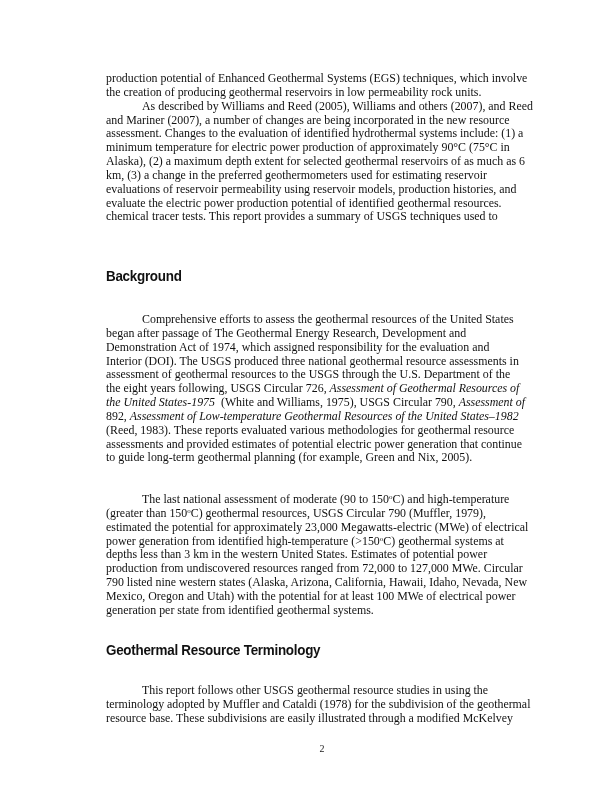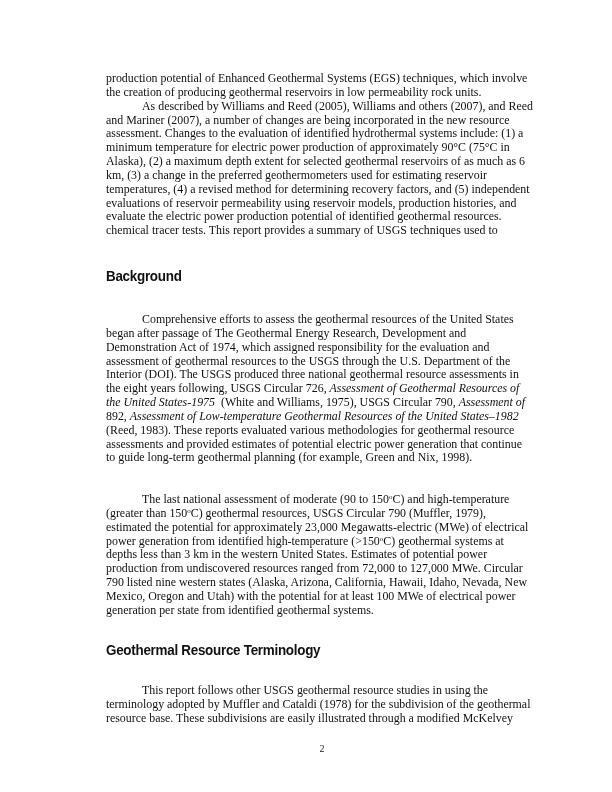--- a/index.html
+++ b/index.html
@@ -20,40 +20,39 @@
 
   <div class="text" style="top:72px;">
     <span class="line">production potential of Enhanced Geothermal Systems (EGS) techniques, which involve</span>
     <span class="line">the creation of producing geothermal reservoirs in low permeability rock units.</span>
     <span class="line indent">As described by Williams and Reed (2005), Williams and others (2007), and Reed</span>
     <span class="line">and Mariner (2007), a number of changes are being incorporated in the new resource</span>
     <span class="line">assessment. Changes to the evaluation of identified hydrothermal systems include: (1) a</span>
     <span class="line">minimum temperature for electric power production of approximately 90°C (75°C in</span>
     <span class="line">Alaska), (2) a maximum depth extent for selected geothermal reservoirs of as much as 6</span>
     <span class="line">km, (3) a change in the preferred geothermometers used for estimating reservoir</span>
-    <span class="line">temperatures, (4) a revised method for determining recovery factors, and (5) independent</span>
     <span class="line">evaluations of reservoir permeability using reservoir models, production histories, and</span>
     <span class="line">evaluate the electric power production potential of identified geothermal resources.</span>
     <span class="line">chemical tracer tests. This report provides a summary of USGS techniques used to</span>
   </div>
 
   <div class="heading" style="top:268px;">Background</div>
 
   <div class="text" style="top:313px;">
     <span class="line indent">Comprehensive efforts to assess the geothermal resources of the United States</span>
     <span class="line">began after passage of The Geothermal Energy Research, Development and</span>
     <span class="line">Demonstration Act of 1974, which assigned responsibility for the evaluation and</span>
+    <span class="line">Interior (DOI).  The USGS produced three national geothermal resource assessments in</span>
     <span class="line">assessment of geothermal resources to the USGS through the U.S. Department of the</span>
-    <span class="line">Interior (DOI).  The USGS produced three national geothermal resource assessments in</span>
     <span class="line"><span>the eight years following, USGS Circular 726, </span><span class="it">Assessment of Geothermal Resources of</span></span>
     <span class="line"><span class="it">the United States-1975</span><span style="white-space:pre;text-align:right;">  (White and Williams, 1975), USGS Circular 790, </span><span class="it">Assessment of</span></span>
     <span class="line"><span>892, </span><span class="it">Assessment of Low-temperature Geothermal Resources of the United States–1982</span></span>
     <span class="line">(Reed, 1983).  These reports evaluated various methodologies for geothermal resource</span>
     <span class="line">assessments and provided estimates of potential electric power generation that continue</span>
-    <span class="line">to guide long-term geothermal planning (for example, Green and Nix, 1998).</span>
+    <span class="line">to guide long-term geothermal planning (for example, Green and Nix, 2005).</span>
   </div>
 
   <div class="text" style="top:493px;">
     <span class="line indent"><span>The last national assessment of moderate (90 to 150</span><sup>o</sup><span>C) and high-temperature</span></span>
     <span class="line"><span>(greater than 150</span><sup>o</sup><span>C) geothermal resources, USGS Circular 790 (Muffler, 1979),</span></span>
     <span class="line">estimated the potential for approximately 23,000 Megawatts-electric (MWe) of electrical</span>
     <span class="line"><span>power generation from identified high-temperature (&gt;150</span><sup>o</sup><span>C) geothermal systems at</span></span>
     <span class="line">depths less than 3 km in the western United States. Estimates of potential power</span>
     <span class="line">production from undiscovered resources ranged from 72,000 to 127,000 MWe. Circular</span>
     <span class="line">790 listed nine western states (Alaska, Arizona, California, Hawaii, Idaho, Nevada, New</span>

